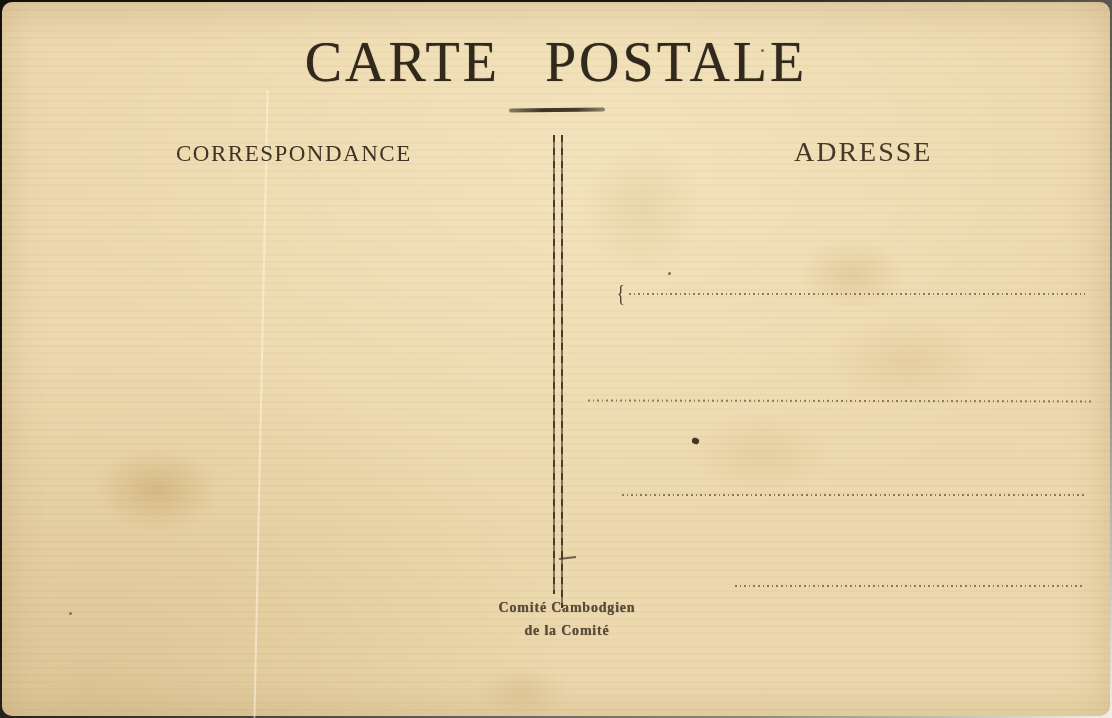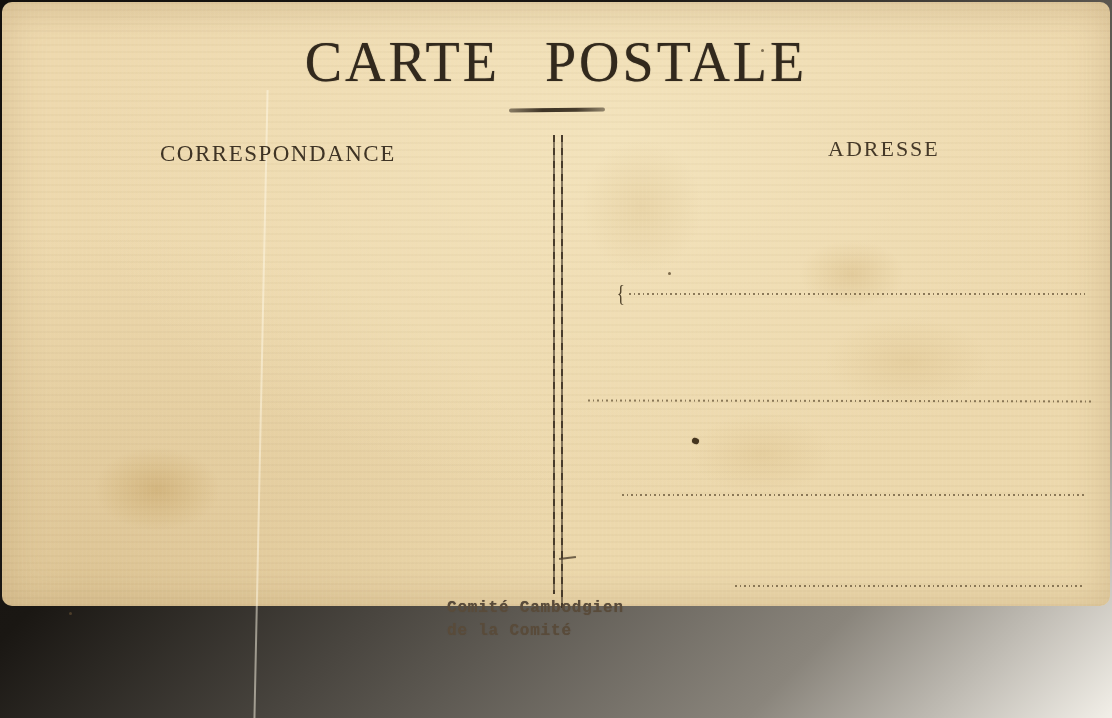--- a/index.html
+++ b/index.html
@@ -1,18 +1,18 @@
 <!DOCTYPE html>
 <html><head>
 <meta charset="utf-8">
 <style>
   html,body{margin:0;padding:0;width:1112px;height:718px;overflow:hidden;
     background:linear-gradient(135deg,#13100d 0%,#1a1713 35%,#8a857c 80%,#f2efe8 100%);
     font-family:"Liberation Serif", serif;}
-  .card{position:absolute;left:2px;top:2px;width:1108px;height:604px;border-radius:10px;
+  .card{position:absolute;left:2px;top:2px;width:1108px;height:714px;border-radius:10px;
     background:
       radial-gradient(90px 60px at 155px 487px, rgba(186,146,78,.38), rgba(186,146,78,0) 70%),
       radial-gradient(70px 45px at 850px 272px, rgba(193,158,94,.28), rgba(193,158,94,0) 75%),
       radial-gradient(110px 60px at 905px 360px, rgba(198,164,100,.22), rgba(198,164,100,0) 75%),
       radial-gradient(95px 55px at 760px 452px, rgba(198,164,100,.20), rgba(198,164,100,0) 75%),
       radial-gradient(80px 90px at 640px 205px, rgba(193,158,94,.18), rgba(193,158,94,0) 75%),
       radial-gradient(60px 35px at 520px 690px, rgba(186,146,78,.20), rgba(186,146,78,0) 75%),
       radial-gradient(900px 600px at 55% 22%, #f3e3bc 0%, rgba(243,227,188,0) 60%),
       radial-gradient(700px 500px at 8% 96%, rgba(170,130,70,.22), rgba(170,130,70,0) 70%),
       linear-gradient(180deg,#e9d4a9 0%,#eed9ae 6%,#ecd8ac 100%);
@@ -20,38 +20,38 @@
   .grain{position:absolute;inset:0;border-radius:10px;pointer-events:none;
     background:
       repeating-linear-gradient(90deg, rgba(255,252,240,.05) 0 1px, rgba(0,0,0,0) 1px 4px),
       repeating-linear-gradient(180deg, rgba(120,90,50,.035) 0 2px, rgba(0,0,0,0) 2px 7px);}
   .title{position:absolute;left:0;top:28px;width:100%;text-align:center;
     font-size:56px;letter-spacing:3px;word-spacing:28px;color:#32291d;font-weight:400;
     text-shadow:0 0 1px rgba(50,41,29,.6);}
   .title-underline{position:absolute;left:507px;top:106px;width:96px;height:4px;
     background:linear-gradient(90deg,rgba(52,42,29,.55),rgba(52,42,29,.95) 35%,rgba(52,42,29,.9) 70%,rgba(52,42,29,.5));
     border-radius:2px;transform:rotate(-.6deg);}
-  .label{position:absolute;color:#42362.4;color:#42362a;}
+  .label{position:absolute;color:#42362.4;color:#42362a;margin-left:16px;}
   .corr{left:158px;top:139px;font-size:23px;letter-spacing:1.5px;color:#3f3425;}
-  .addr{left:826px;top:134px;font-size:22px;letter-spacing:2px;color:#453928;}
+  .addr{left:776px;top:134px;font-size:28px;letter-spacing:2px;color:#453928;}
   .divider{position:absolute;left:551px;top:133px;width:11px;height:459px;}
   .dl{position:absolute;top:0;width:2.4px;height:100%;
     background:repeating-linear-gradient(180deg, rgba(58,46,32,.92) 0 7px, rgba(58,46,32,.6) 7px 13px);}
   .dl.a{left:0;}
   .dl.b{left:7.6px;height:103%;}
   .tick{position:absolute;left:557px;top:555px;width:17px;height:2px;background:rgba(58,46,32,.7);transform:rotate(-7deg);}
   .bracket{position:absolute;left:613px;top:278px;font-size:24px;color:#4e4029;transform:scaleX(.7);}
   .dotline{position:absolute;height:2px;opacity:.85;
     background:repeating-linear-gradient(90deg, rgba(92,74,46,.8) 0 1.6px, rgba(0,0,0,0) 1.6px 4.6px);}
   .l1{left:627px;top:291px;width:456px;}
   .l2{left:586px;top:398px;width:504px;transform:rotate(.1deg);}
   .l3{left:620px;top:492px;width:465px;}
   .l4{left:733px;top:583px;width:347px;}
-  .publisher{position:absolute;left:445px;top:595px;width:240px;text-align:left;
-    font-family:Liberation Mono, monospace;font-weight:700;font-size:16px;line-height:22.5px;
+  .publisher{position:absolute;left:445px;top:595px;width:240px;text-align:center;
+    font-family:Liberation Serif, serif;font-weight:700;font-size:14px;line-height:22.5px;
     color:#594b3a;letter-spacing:.8px;text-shadow:0 0 .7px rgba(89,75,58,.8);}
   .speck{position:absolute;border-radius:50%;}
   .sp1{left:690px;top:436px;width:7px;height:6px;background:#45351f;transform:rotate(20deg);box-shadow:0 0 1px rgba(69,53,31,.8);}
   .sp2{left:666px;top:270px;width:3px;height:3px;background:rgba(95,76,48,.8);}
   .sp3{left:759px;top:47px;width:3px;height:3px;background:rgba(80,64,40,.7);}
   .sp4{left:67px;top:610px;width:3px;height:3px;background:rgba(95,76,48,.7);}
   .crease{position:absolute;left:258px;top:88px;width:2px;height:630px;
     background:rgba(255,250,232,.5);transform:rotate(1.2deg);filter:blur(.6px);}
 </style>
 </head>

